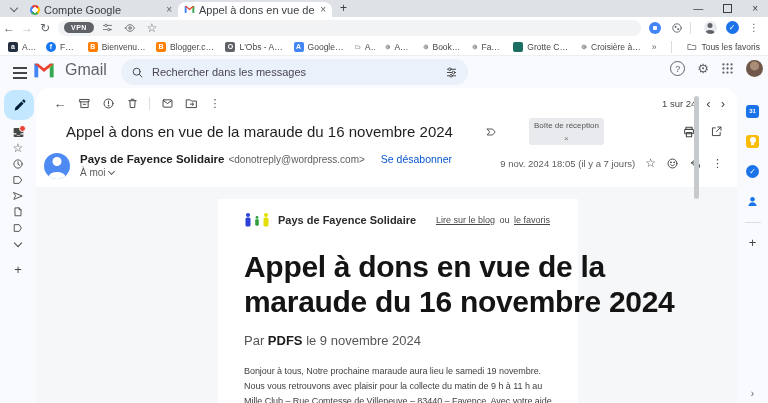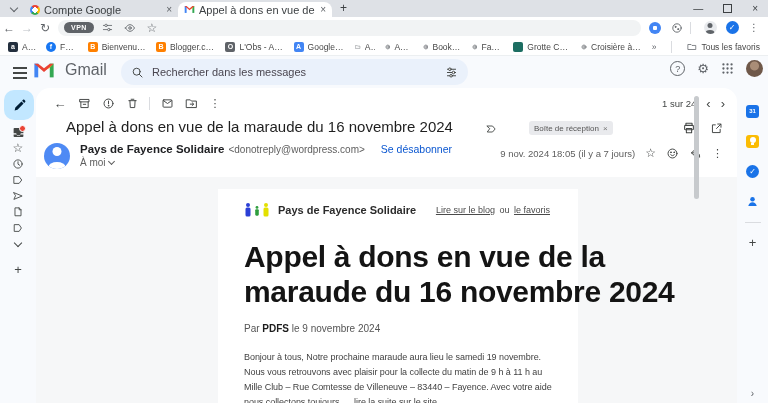--- a/index.html
+++ b/index.html
@@ -62,23 +62,23 @@
   .glyph{color:#444746;}
   .chev-d2{width:5px;height:5px;border-right:1.4px solid #444746;border-bottom:1.4px solid #444746;transform:rotate(45deg);margin-top:-3px;}
   
   .card{position:absolute;left:36px;top:32px;right:31px;bottom:0;background:#fff;border-radius:14px 14px 0 0;display:flex;flex-direction:column;overflow:hidden;}
   .card-toolbar{height:24px;margin-top:3px;display:flex;align-items:center;padding:0 12px;}
   .tb{width:24px;height:20px;display:flex;align-items:center;justify-content:center;color:#444746;}
   .tb-div{width:1px;height:13px;background:#DADCE0;margin:0 5px;}
   .pag{margin-left:auto;display:flex;align-items:center;gap:10px;}
   .pag-text{font-size:9.5px;color:#444746;}
   .pag-arrow{font-size:13px;color:#444746;line-height:13px;}
-  .subject-row{display:flex;align-items:flex-end;padding:3px 14px 0 30px;gap:24px;}
+  .subject-row{display:flex;align-items:center;padding:3px 14px 0 30px;gap:24px;}
   .subject{font-size:15px;color:#1F1F1F;font-weight:400;white-space:nowrap;}
-  .chip{margin-left:8px;background:#E9EAED;border-radius:3px;font-size:8px;color:#555;padding:2.5px 5px;display:flex;align-items:center;gap:4px;white-space:nowrap;}
+  .chip{margin-left:8px;background:#E9EAED;border-radius:3px;font-size:8px;color:#555;padding:2.5px 5px;display:flex;align-items:center;gap:4px;white-space:nowrap;flex-direction:column;}
   .chip i{font-style:normal;font-size:8px;color:#777;}
   .msg-actions{margin-left:auto;display:flex;align-items:center;gap:14px;}
   .sender-row{display:flex;margin-top:8px;padding:0 14px 0 8px;}
   .avatar-big{width:26px;height:26px;border-radius:50%;background:#4E8AF4;position:relative;overflow:hidden;flex:none;}
   .avatar-big::before{content:"";position:absolute;left:50%;top:4px;transform:translateX(-50%);width:9px;height:9px;border-radius:50%;background:#fff;}
   .avatar-big::after{content:"";position:absolute;left:50%;bottom:-3px;transform:translateX(-50%);width:17px;height:10px;border-radius:50% 50% 0 0;background:#fff;}
   .sender-main{margin-left:10px;flex:1;min-width:0;}
   .sline1{display:flex;align-items:baseline;}
   .sname{font-size:11.5px;font-weight:bold;color:#202124;}
   .semail{font-size:10px;color:#5E5E5E;margin-left:4px;}
@@ -91,21 +91,21 @@
   
   .message{flex:1;background:#F6F7F8;margin-top:8px;overflow:hidden;}
   .emailbox{width:360px;box-sizing:border-box;background:#fff;margin:12px 0 0 182px;padding:14px 26px 20px 26px;min-height:220px;}
   .brand-row{display:flex;align-items:center;}
   .brand-logo{display:flex;align-items:flex-end;gap:1px;margin-right:8px;}
   .brand-name{font-size:11px;font-weight:bold;color:#2B2B2B;}
   .brand-links{margin-left:auto;font-size:9px;color:#4A4A4A;white-space:nowrap;}
   .brand-links u{margin:0 2px;}
   .etitle{margin-top:22px;font-weight:bold;color:#141414;font-size:30px;line-height:1.18;letter-spacing:-0.3px;}
   .etitle span{display:block;white-space:nowrap;}
-  .byline{margin-top:13px;font-size:10px;color:#555;}
+  .byline{margin-top:13px;font-size:13px;color:#555;}
   .byline b{color:#1c1c1c;}
   .ebody{margin-top:16px;font-size:9px;line-height:1.68;color:#3F3F3F;width:308px;letter-spacing:-0.05px;}
   
   .scrollthumb{position:absolute;left:694px;top:40px;width:5px;height:103px;background:#C7CACD;border-radius:2.5px;}
   .rightpanel{position:absolute;right:0;top:32px;width:31px;bottom:0;background:#F8FAFD;display:flex;flex-direction:column;align-items:center;}
   .rp-ic{margin-top:16px;width:14px;height:14px;display:flex;align-items:center;justify-content:center;}
   .ic-cal{width:13px;height:13px;background:#1A73E8;border-radius:3px;display:flex;align-items:center;justify-content:center;color:#fff;font-size:6px;font-weight:bold;}
   .ic-keep{width:13px;height:13px;background:#FBBC04;border-radius:3px;position:relative;}
   .ic-keep::before{content:"";position:absolute;left:3.5px;top:2.5px;width:6px;height:6px;border-radius:50%;background:#fff;}
   .ic-keep::after{content:"";position:absolute;left:5px;top:8.5px;width:3px;height:2px;background:#fff;}

